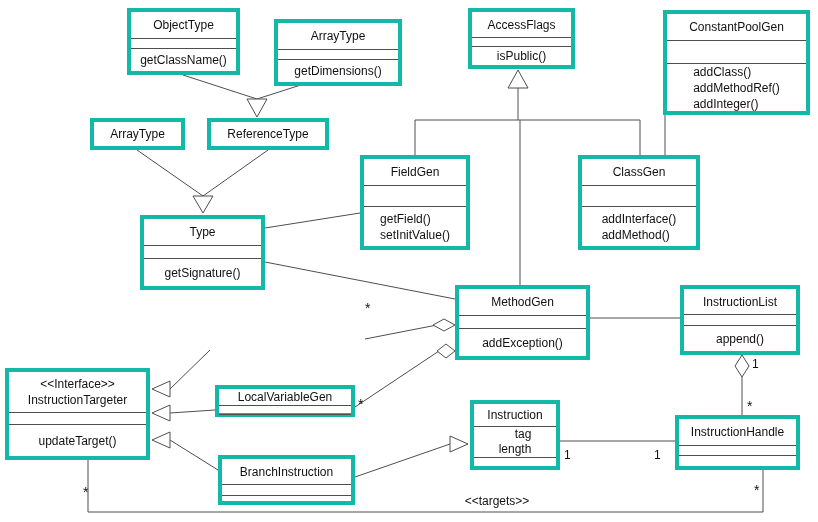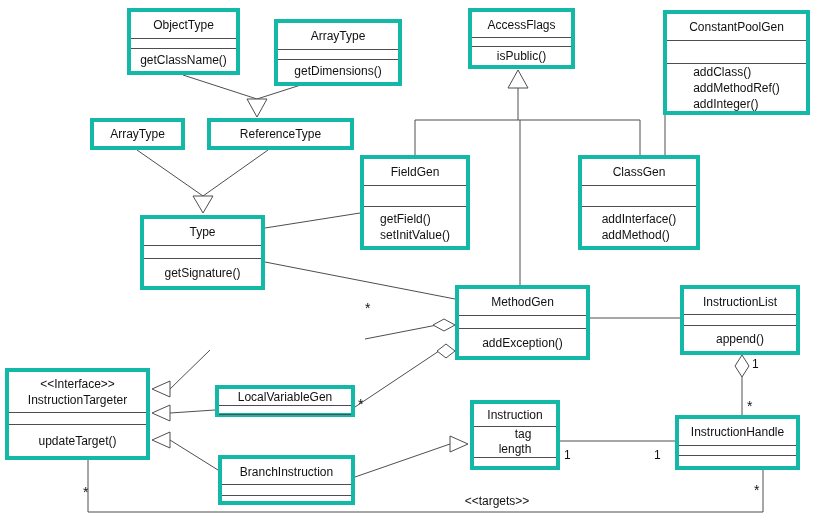--- a/index.html
+++ b/index.html
@@ -132,21 +132,21 @@
         <div>addMethodRef()</div>
         <div>addInteger()</div>
       </div>
     </div>
   </div>
 
   <div class="cls" style="left:90px;top:118px;width:95px;height:32px">
     <div class="hd" style="flex:1">ArrayType</div>
   </div>
 
-  <div class="cls" style="left:207px;top:118px;width:147px;height:32px">
+  <div class="cls" style="left:207px;top:118px;width:122px;height:32px">
     <div class="hd" style="flex:1">ReferenceType</div>
   </div>
 
   <div class="cls" style="left:360px;top:155px;width:110px;height:95px">
     <div class="hd" style="height:26px">FieldGen</div>
     <div class="cp" style="height:20px"></div>
     <div class="cp fx">
       <div class="blk">
         <div>getField()</div>
         <div>setInitValue()</div>

